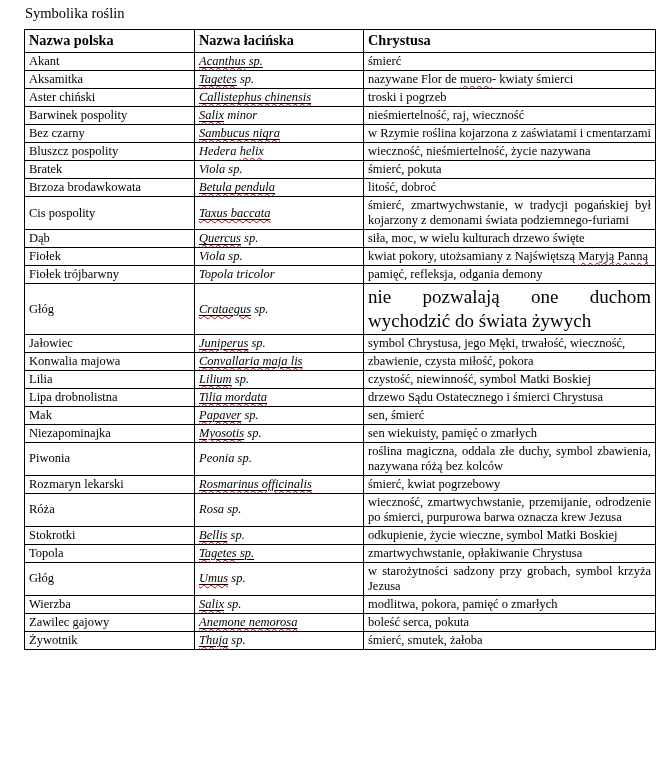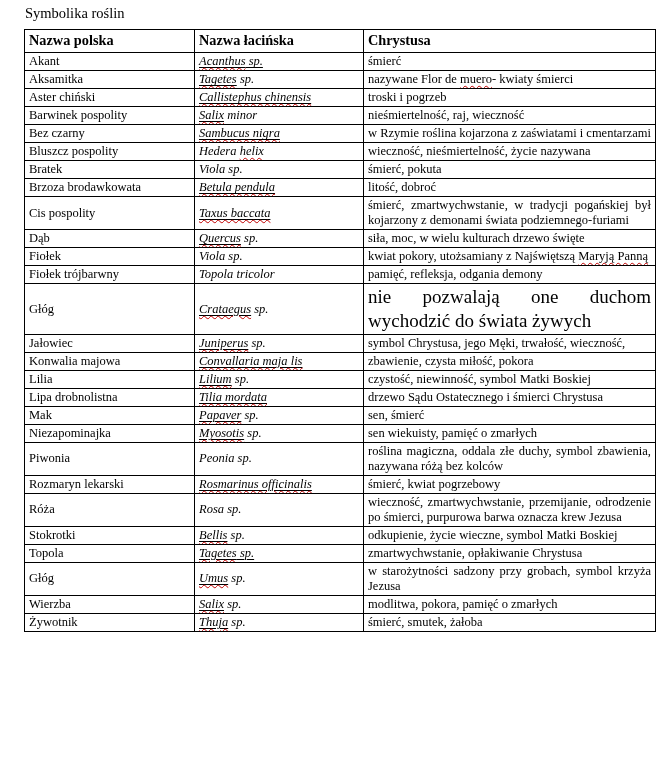--- a/index.html
+++ b/index.html
@@ -215,19 +215,24 @@
           <td class="td-pl">Głóg</td>
           <td class="td-lat"><span class="u"><span class="w">Umus</span></span> sp.</td>
           <td class="td-sym">w starożytności sadzony przy grobach, symbol krzyża Jezusa</td>
         </tr>
         <tr>
           <td class="td-pl">Wierzba</td>
           <td class="td-lat"><span class="u"><span class="w">Salix</span></span> sp.</td>
           <td class="td-sym">modlitwa, pokora, pamięć o zmarłych</td>
         </tr>
         <tr>
+          <td class="td-pl">Zawilec gajowy</td>
+          <td class="td-lat"><span class="u"><span class="w">Anemone nemorosa</span></span></td>
+          <td class="td-sym">boleść serca, pokuta</td>
+        </tr>
+        <tr>
           <td class="td-pl">Żywotnik</td>
           <td class="td-lat"><span class="u"><span class="w">Thuja</span></span> sp.</td>
           <td class="td-sym">śmierć, smutek, żałoba</td>
         </tr>
       </tbody>
   </table>
 </div>
 
 </body></html>

